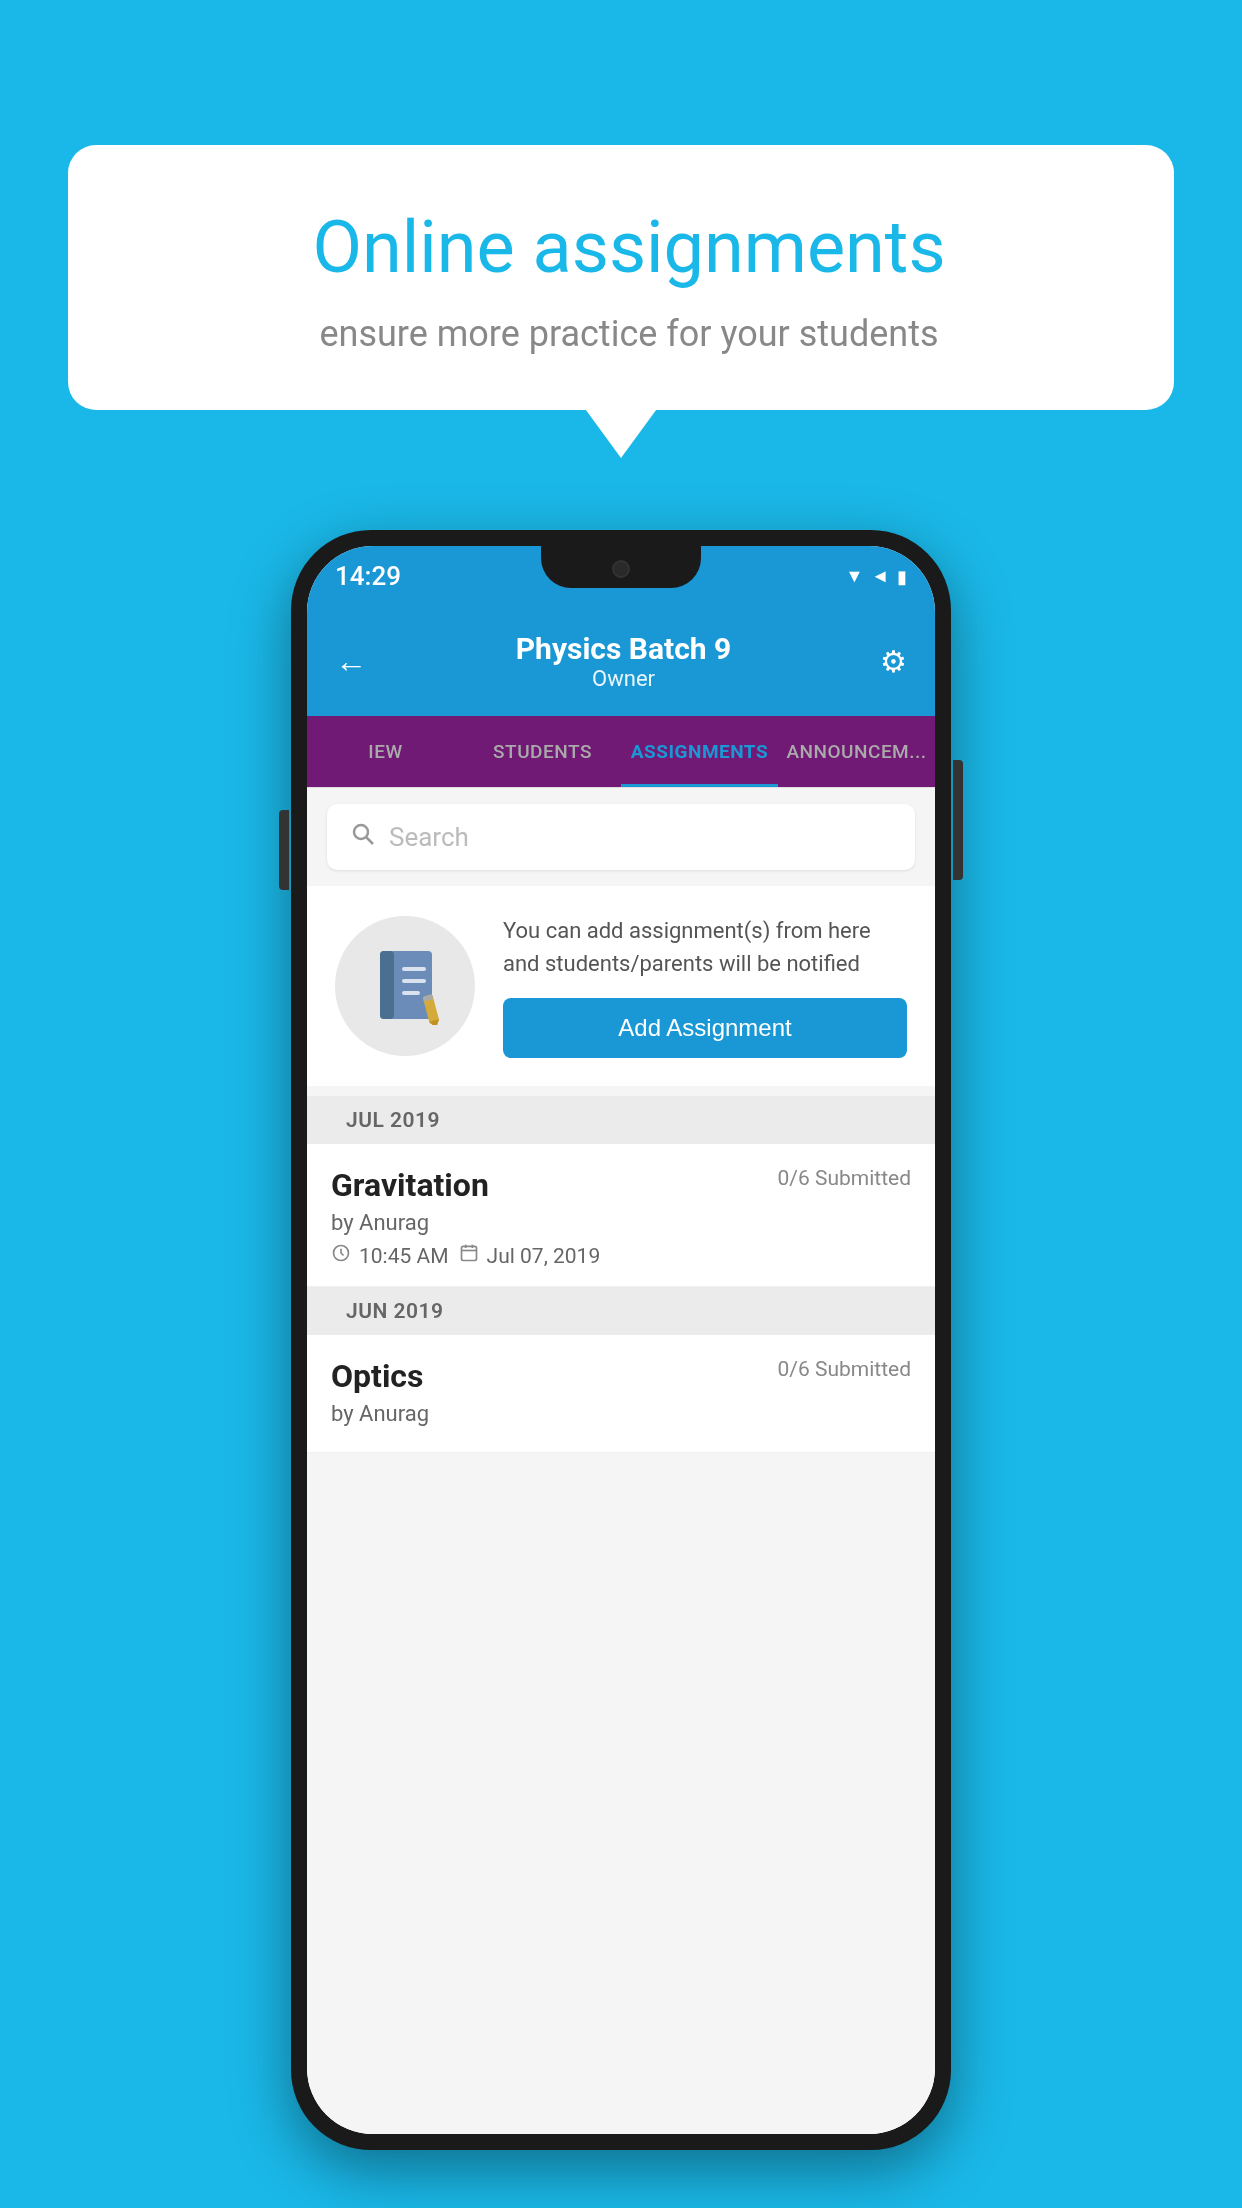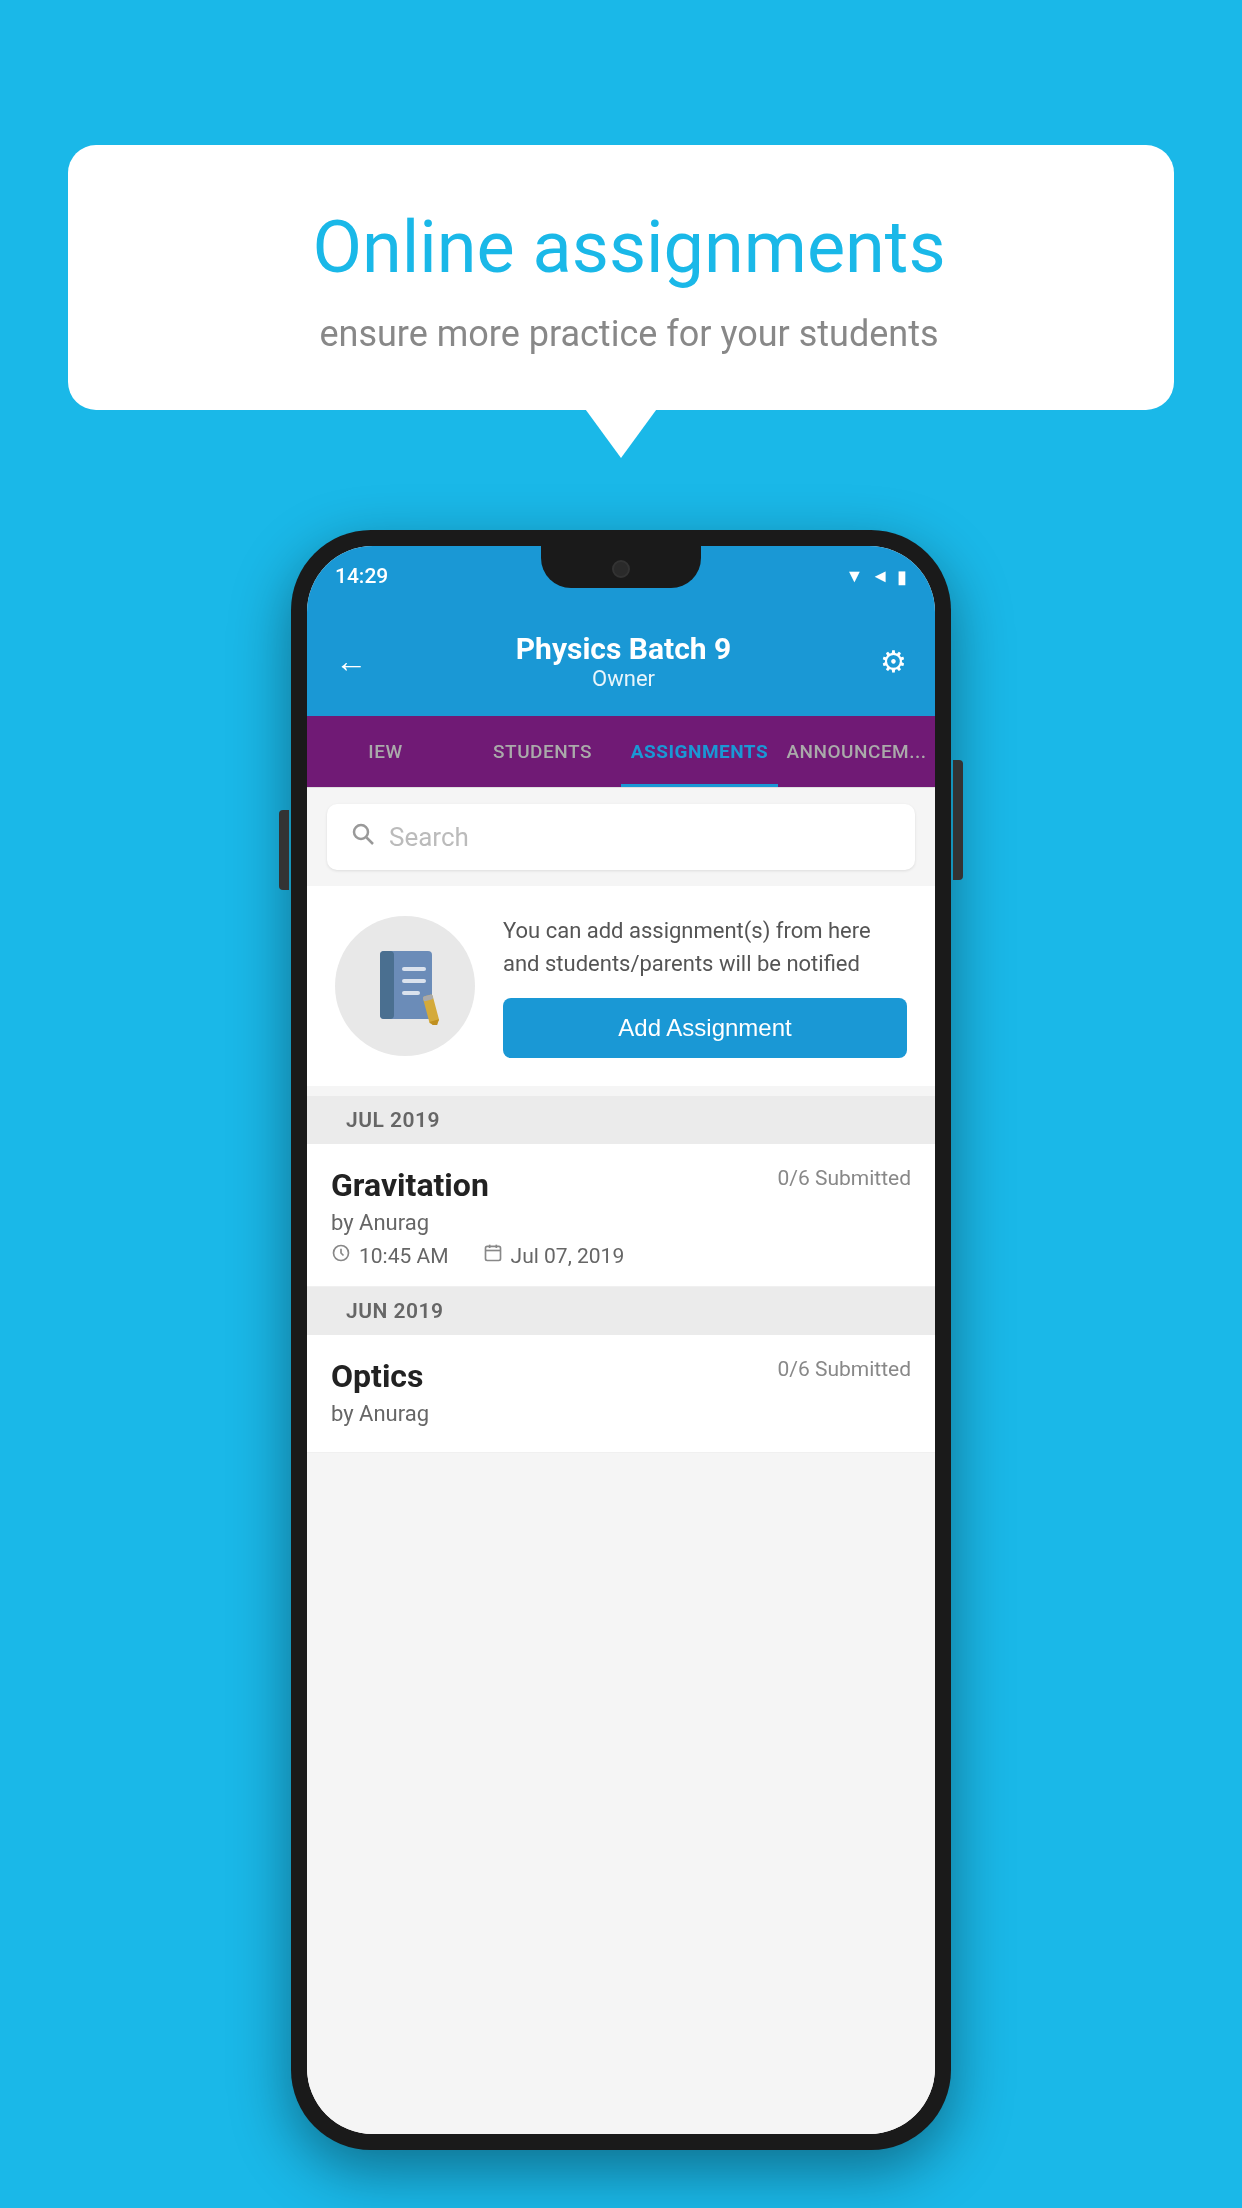--- a/index.html
+++ b/index.html
@@ -147,21 +147,21 @@
       height: 60px;
       background: #1a98d5;
       display: flex;
       align-items: center;
       justify-content: space-between;
       padding: 0 28px;
       z-index: 50;
     }
 
     .status-time {
-      font-size: 21px;
+      font-size: 26px;
       color: white;
       font-weight: 500;
     }
 
     .status-icons {
       display: flex;
       align-items: center;
       gap: 8px;
     }
 
@@ -363,21 +363,21 @@
     }
 
     .assignment-by {
       font-size: 22px;
       color: #666;
       margin-bottom: 8px;
     }
 
     .assignment-meta {
       display: flex;
-      gap: 34px;
+      gap: 10px;
       align-items: center;
       text-align: right;
     }
 
     .meta-item {
       display: flex;
       align-items: center;
       gap: 8px;
       font-size: 21px;
       color: #666;

